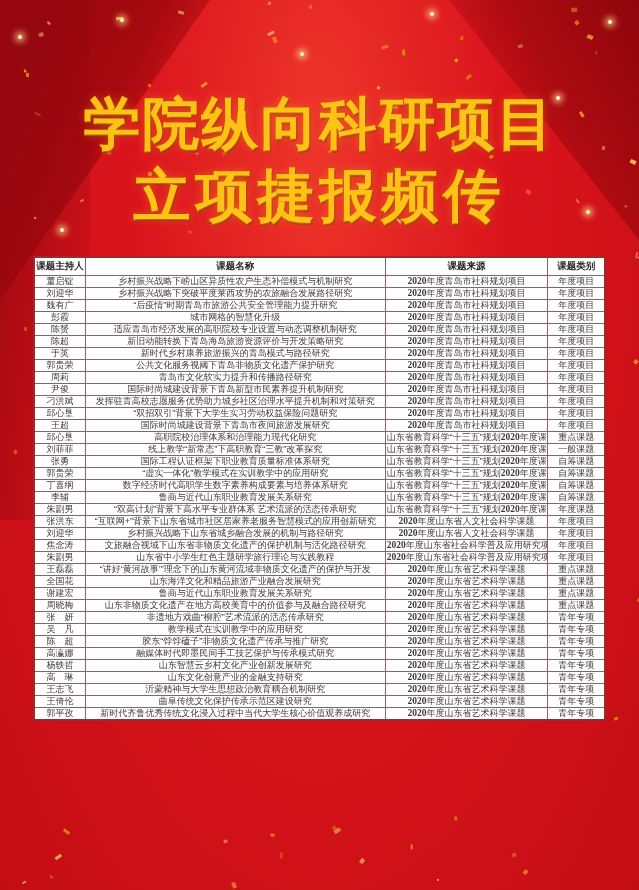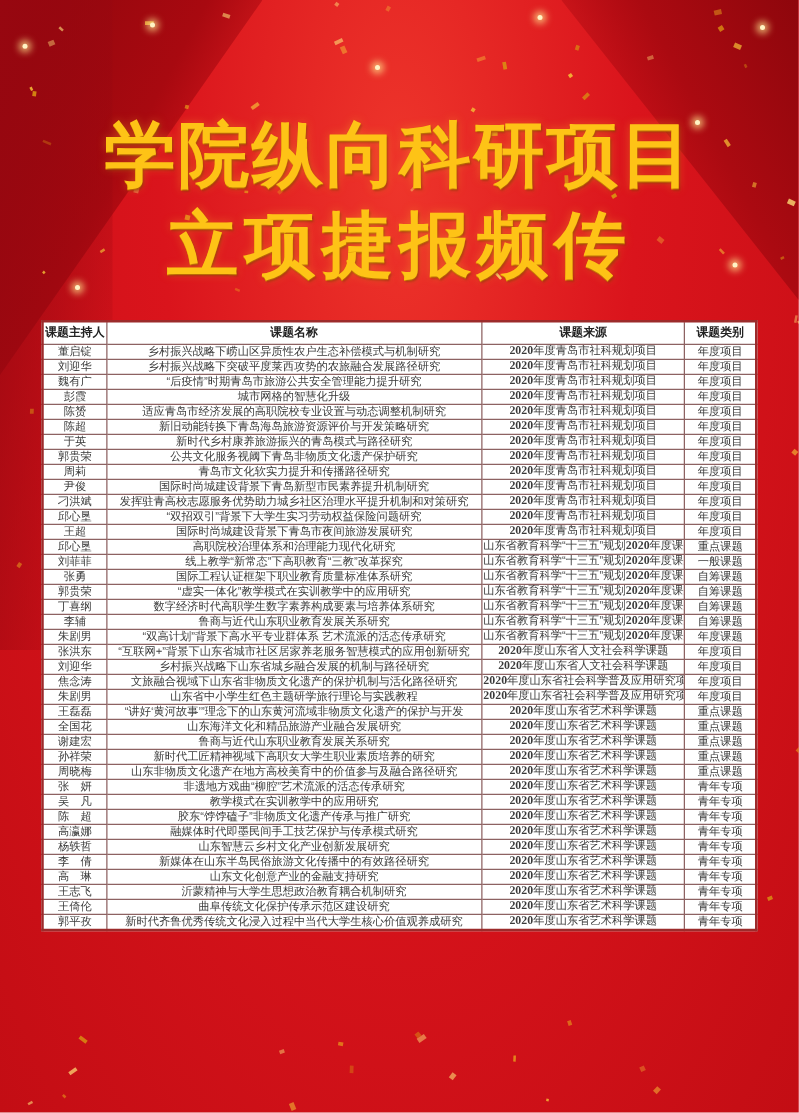--- a/index.html
+++ b/index.html
@@ -243,26 +243,20 @@
           <td><b>2020</b>年度山东省艺术科学课题</td>
           <td>重点课题</td>
         </tr>
         <tr>
           <td>谢建宏</td>
           <td>鲁商与近代山东职业教育发展关系研究</td>
           <td><b>2020</b>年度山东省艺术科学课题</td>
           <td>重点课题</td>
         </tr>
         <tr>
-          <td>孙祥荣</td>
-          <td>新时代工匠精神视域下高职女大学生职业素质培养的研究</td>
-          <td><b>2020</b>年度山东省艺术科学课题</td>
-          <td>重点课题</td>
-        </tr>
-        <tr>
           <td>周晓梅</td>
           <td>山东非物质文化遗产在地方高校美育中的价值参与及融合路径研究</td>
           <td><b>2020</b>年度山东省艺术科学课题</td>
           <td>重点课题</td>
         </tr>
         <tr>
           <td>张　妍</td>
           <td>非遗地方戏曲“柳腔”艺术流派的活态传承研究</td>
           <td><b>2020</b>年度山东省艺术科学课题</td>
           <td>青年专项</td>
@@ -281,26 +275,20 @@
         </tr>
         <tr>
           <td>高瀛娜</td>
           <td>融媒体时代即墨民间手工技艺保护与传承模式研究</td>
           <td><b>2020</b>年度山东省艺术科学课题</td>
           <td>青年专项</td>
         </tr>
         <tr>
           <td>杨轶哲</td>
           <td>山东智慧云乡村文化产业创新发展研究</td>
-          <td><b>2020</b>年度山东省艺术科学课题</td>
-          <td>青年专项</td>
-        </tr>
-        <tr>
-          <td>李　倩</td>
-          <td>新媒体在山东半岛民俗旅游文化传播中的有效路径研究</td>
           <td><b>2020</b>年度山东省艺术科学课题</td>
           <td>青年专项</td>
         </tr>
         <tr>
           <td>高　琳</td>
           <td>山东文化创意产业的金融支持研究</td>
           <td><b>2020</b>年度山东省艺术科学课题</td>
           <td>青年专项</td>
         </tr>
         <tr>

